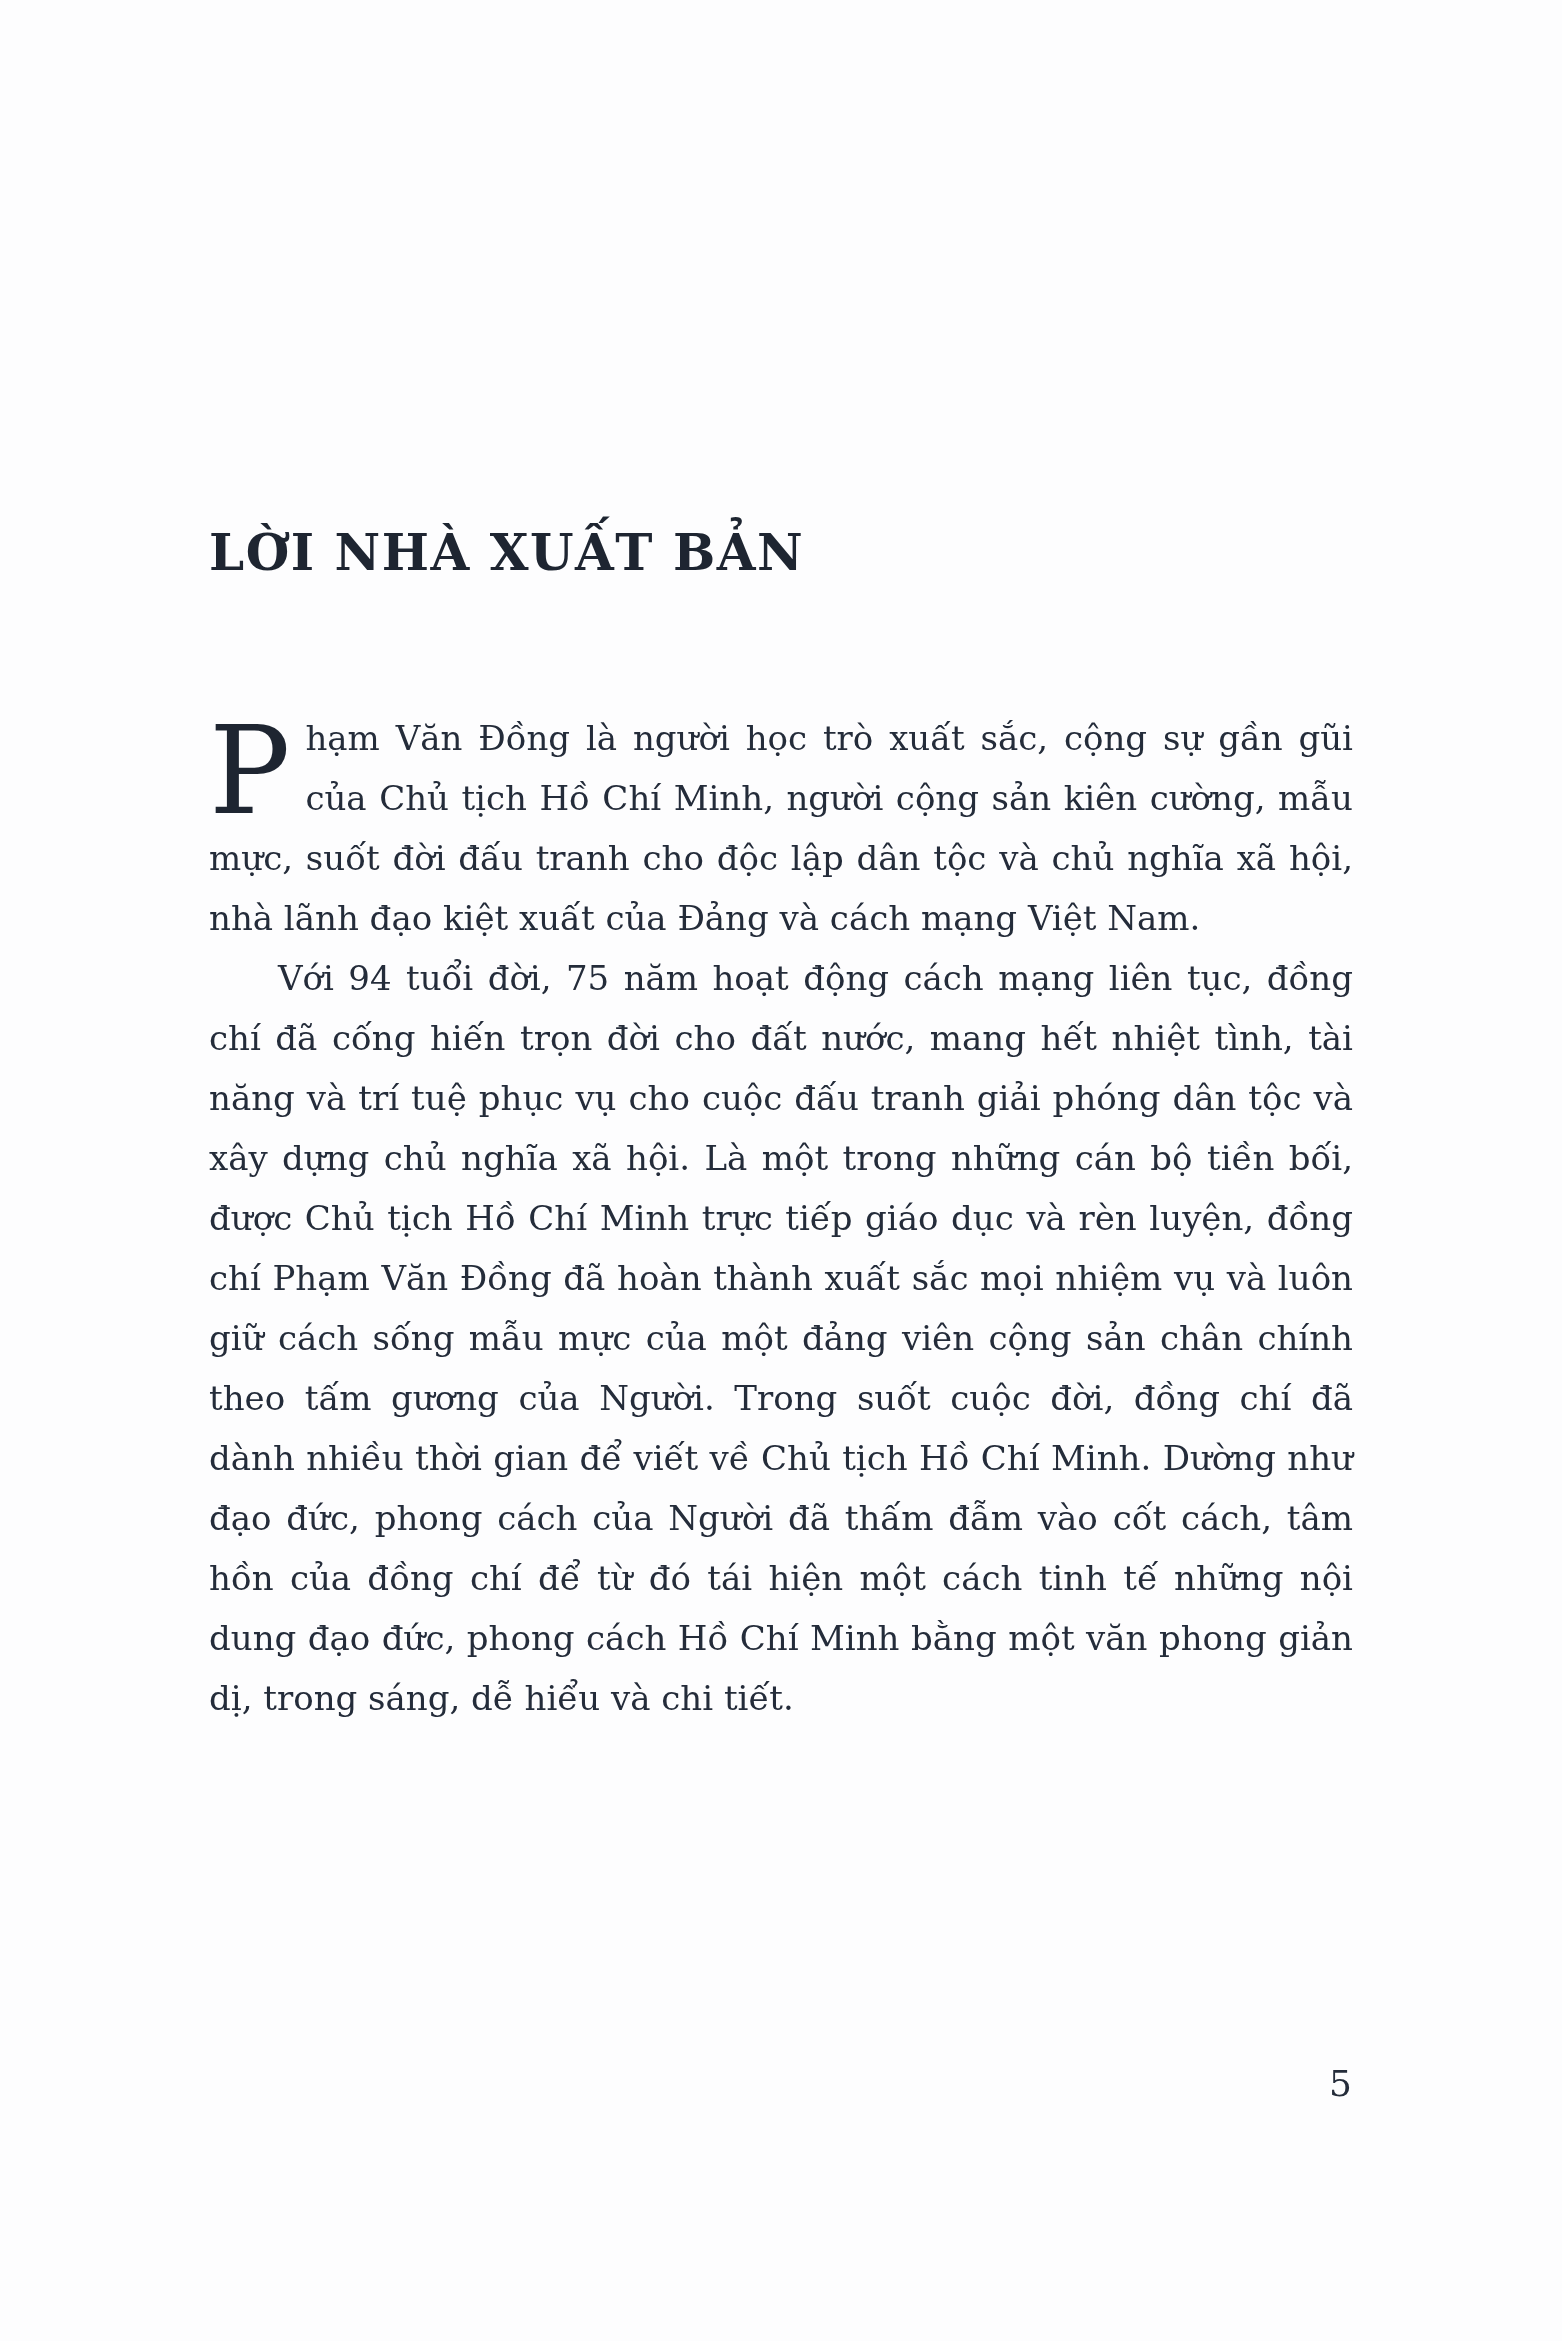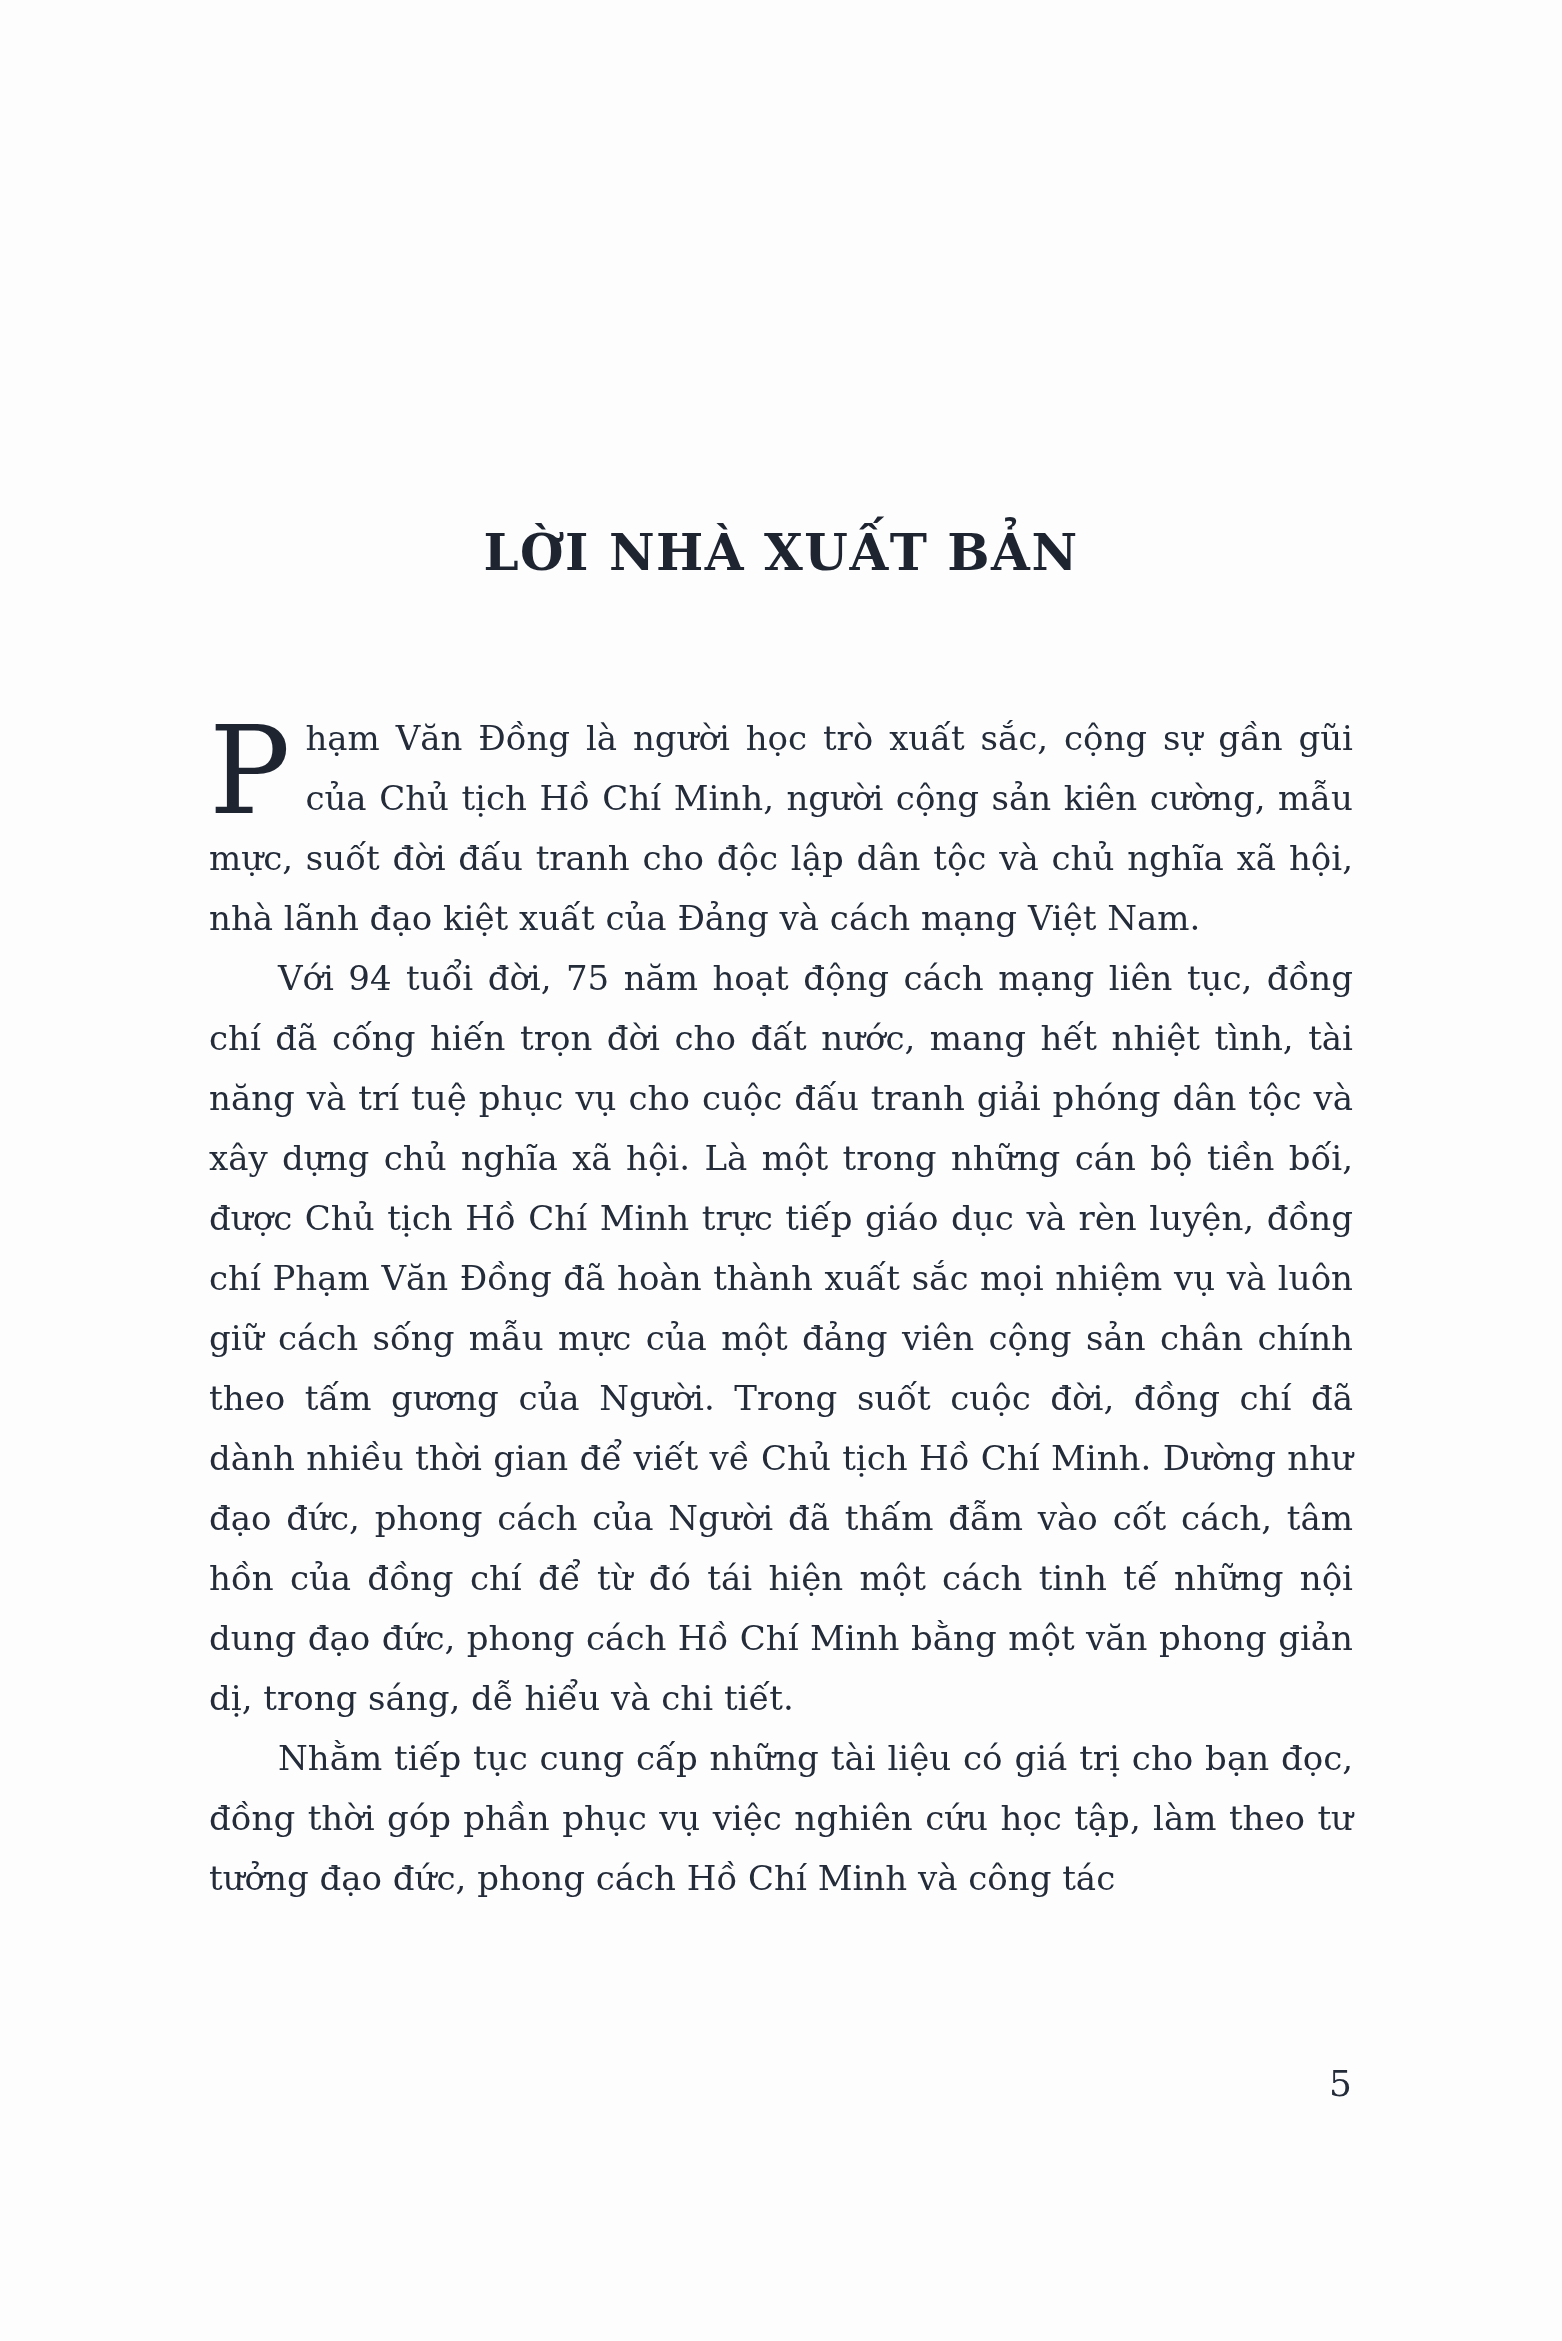--- a/index.html
+++ b/index.html
@@ -17,21 +17,20 @@
   }
   .page-content {
     position: absolute;
     left: 209px;
     top: 0;
     width: 1144px;
   }
   .chapter-title {
     margin: 0;
     margin-top: 523px;
-    text-align: center;
     font-weight: bold;
     font-size: 50px;
     letter-spacing: 1.5px;
     color: #1e2531;
     font-family: "DejaVu Serif", "Liberation Serif", serif;
   }
   .body-text {
     margin-top: 126px;
     font-size: 34px;
     line-height: 60px;
@@ -67,20 +66,19 @@
 <div class="page-content">
 
   <h1 class="chapter-title">LỜI NHÀ XUẤT BẢN</h1>
 
   <div class="body-text">
 
     <p class="para lead"><span class="dropcap">P</span><span>hạm Văn Đồng là người học trò xuất sắc, cộng sự gần gũi của Chủ tịch Hồ Chí Minh, người cộng sản kiên cường, mẫu mực, suốt đời đấu tranh cho độc lập dân tộc và chủ nghĩa xã hội, nhà lãnh đạo kiệt xuất của Đảng và cách mạng Việt Nam.</span></p>
 
     <p class="para">Với 94 tuổi đời, 75 năm hoạt động cách mạng liên tục, đồng chí đã cống hiến trọn đời cho đất nước, mang hết nhiệt tình, tài năng và trí tuệ phục vụ cho cuộc đấu tranh giải phóng dân tộc và xây dựng chủ nghĩa xã hội. Là một trong những cán bộ tiền bối, được Chủ tịch Hồ Chí Minh trực tiếp giáo dục và rèn luyện, đồng chí Phạm Văn Đồng đã hoàn thành xuất sắc mọi nhiệm vụ và luôn giữ cách sống mẫu mực của một đảng viên cộng sản chân chính theo tấm gương của Người. Trong suốt cuộc đời, đồng chí đã dành nhiều thời gian để viết về Chủ tịch Hồ Chí Minh. Dường như đạo đức, phong cách của Người đã thấm đẫm vào cốt cách, tâm hồn của đồng chí để từ đó tái hiện một cách tinh tế những nội dung đạo đức, phong cách Hồ Chí Minh bằng một văn phong giản dị, trong sáng, dễ hiểu và chi tiết.</p>
 
-    <p class="para">Nhằm tiếp tục cung cấp những tài liệu có giá trị cho bạn đọc, đồng thời góp phần phục vụ việc nghiên cứu học tập, làm theo tư tưởng đạo đức, phong cách Hồ Chí Minh và công tác</p>
 
   </div>
 
 </div>
 
 <div class="page-number">5</div>
 
 
 </body></html>

